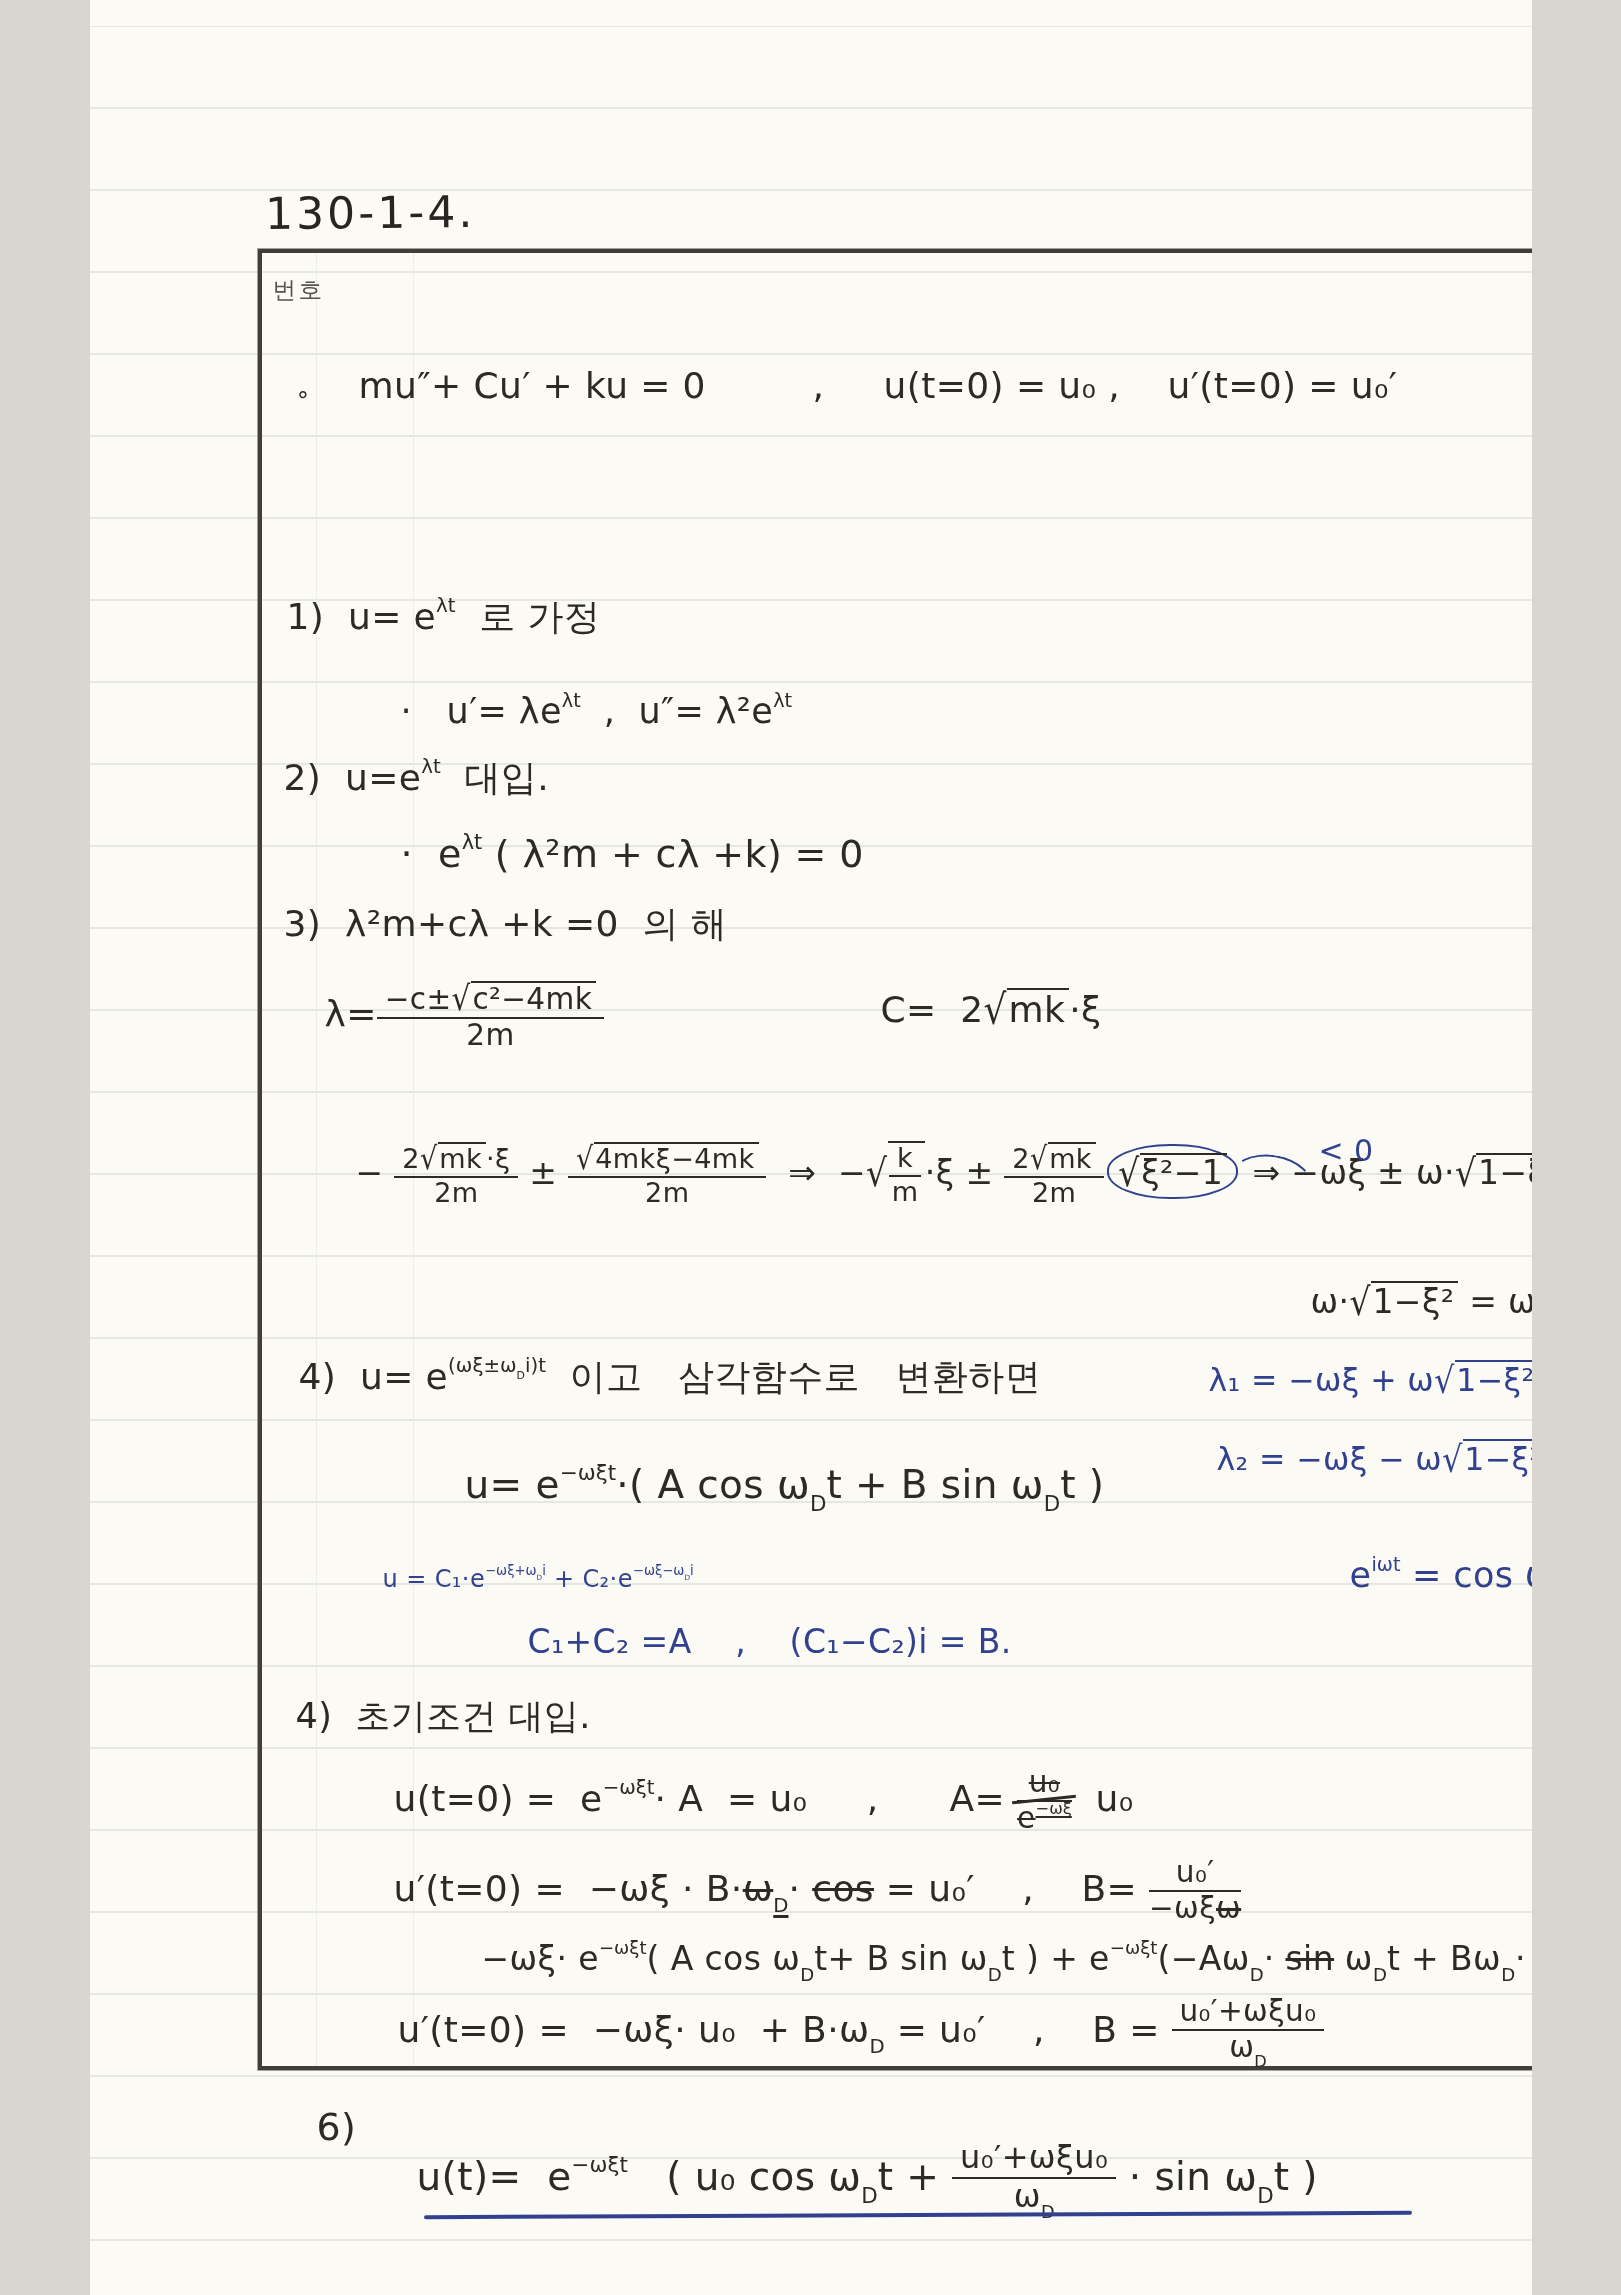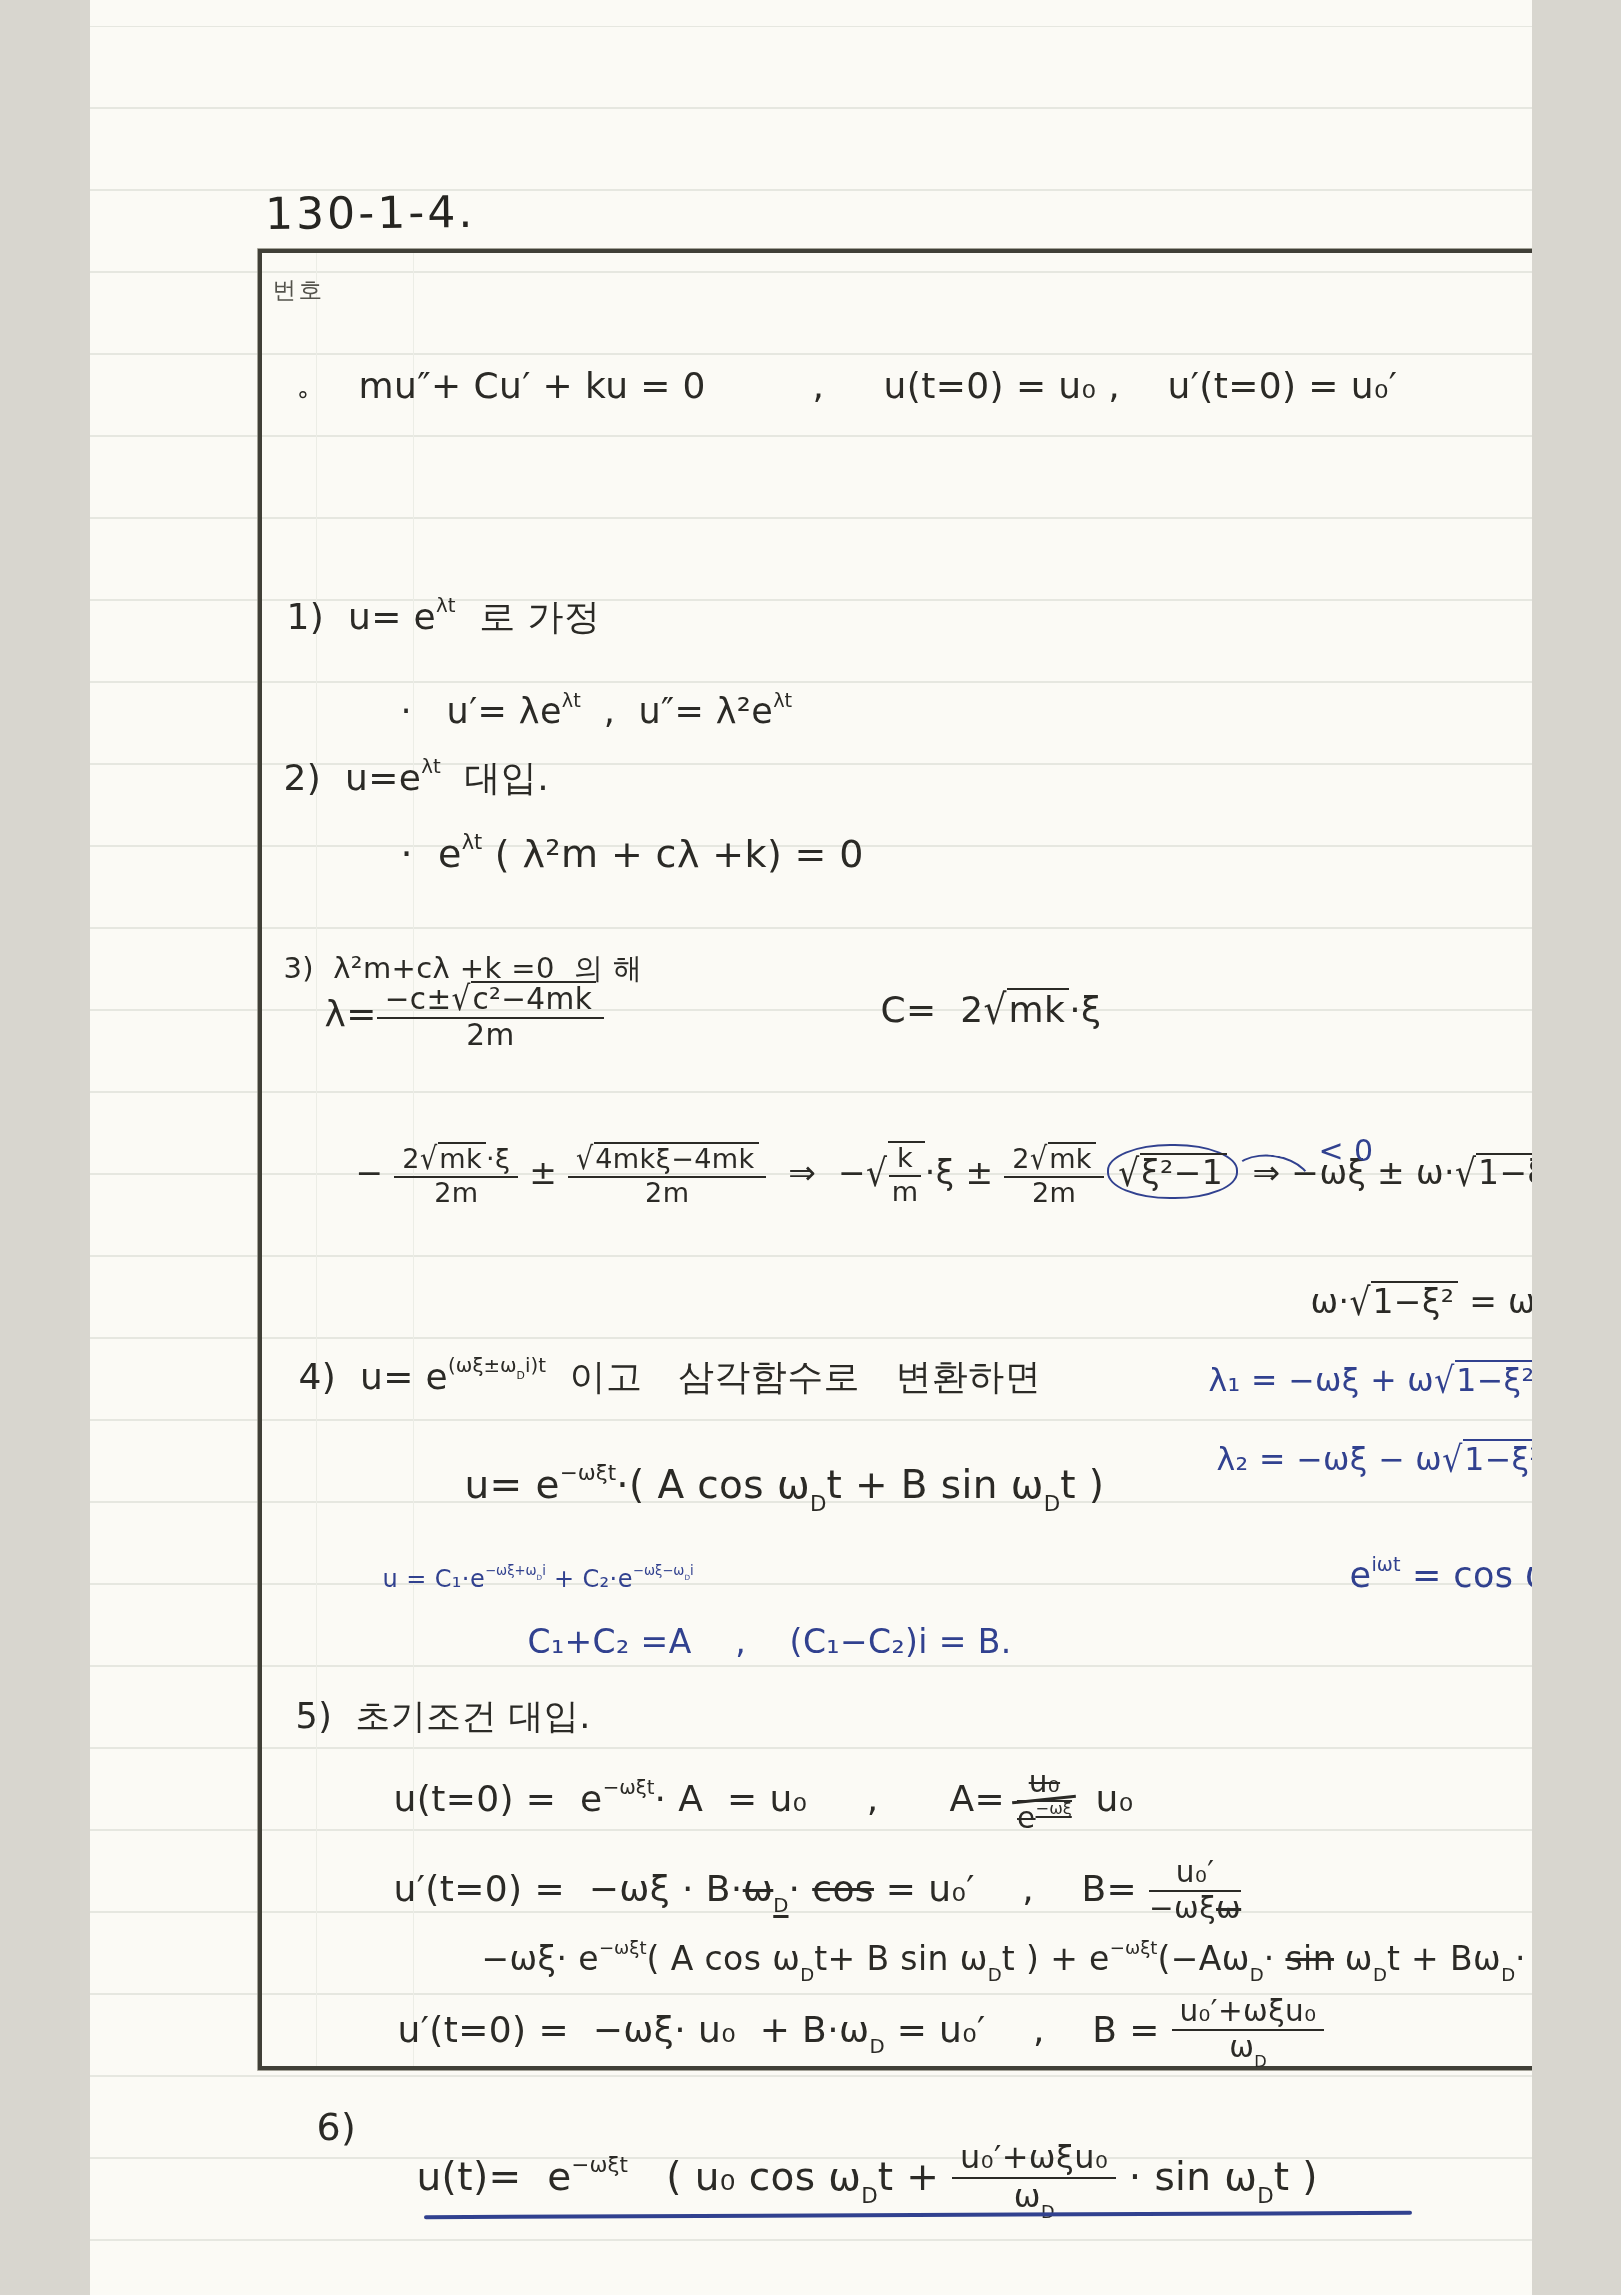--- a/index.html
+++ b/index.html
@@ -76,34 +76,34 @@
   <div class="vrule" style="left:323px"></div>
   <div class="note-box"></div>
   <div class="corner-label">번호</div>
   <div>
       <div class="hw-line" style="left: 206px; top: 382px; font-size: 23.6px; color: rgb(43, 42, 38);">∘</div>
       <div class="hw-line" style="left: 260px; top: 367px; font-size: 36px; color: rgb(43, 42, 38); margin-left: 9px;">mu″+ Cu′ + ku = 0         ,     u(t=0) = u₀ ,    u′(t=0) = u₀′</div>
       <div class="hw-line" style="left: 197px; top: 598px; font-size: 36px; color: rgb(43, 42, 38);">1)  u= e<sup>λt</sup>  로 가정</div>
       <div class="hw-line" style="left: 311px; top: 693px; font-size: 35px; color: rgb(43, 42, 38);">·   u′= λe<sup>λt</sup>  ,  u″= λ²e<sup>λt</sup></div>
       <div class="hw-line" style="left: 194px; top: 759px; font-size: 36px; color: rgb(43, 42, 38);">2)  u=e<sup>λt</sup>  대입.</div>
       <div class="hw-line" style="left: 311px; top: 834px; font-size: 38px; color: rgb(43, 42, 38);">·  e<sup>λt</sup> ( λ²m + cλ +k) = 0</div>
-      <div class="hw-line" style="left: 194px; top: 953px; font-size: 29px; color: rgb(43, 42, 38);">3)  λ²m+cλ +k =0  의 해</div>
+      <div class="hw-line" style="left: 194px; top: 905px; font-size: 36px; color: rgb(43, 42, 38);">3)  λ²m+cλ +k =0  의 해</div>
       <div class="hw-line" style="left: 235px; top: 981px; font-size: 36px; color: rgb(43, 42, 38);">λ=<span class="frac"><span class="num">−c±<span class="sqrt"><span class="rad-sign">√</span><span class="rad">c²−4mk</span></span></span><span class="den">2m</span></span></div>
       <div class="hw-line" style="left: 791px; top: 988px; font-size: 36px; color: rgb(43, 42, 38);">C=  2<span class="sqrt"><span class="rad-sign">√</span><span class="rad">mk</span></span>·ξ</div>
       <div class="hw-line" style="left: 266px; top: 1141px; font-size: 33px; color: rgb(43, 42, 38);">− <span class="frac"><span class="num">2<span class="sqrt"><span class="rad-sign">√</span><span class="rad">mk</span></span>·ξ</span><span class="den">2m</span></span> ± <span class="frac"><span class="num"><span class="sqrt"><span class="rad-sign">√</span><span class="rad">4mkξ−4mk</span></span></span><span class="den">2m</span></span>  ⇒  −<span class="sqrt"><span class="rad-sign">√</span><span class="rad"><span class="frac"><span class="num">k</span><span class="den">m</span></span></span></span>·ξ ± <span class="frac"><span class="num">2<span class="sqrt"><span class="rad-sign">√</span><span class="rad">mk</span></span></span><span class="den">2m</span></span><span class="circled" style="border-color: rgb(49, 65, 143);"><span class="sqrt"><span class="rad-sign">√</span><span class="rad">ξ²−1</span></span></span> ⇒ −ωξ ± ω·<span class="sqrt"><span class="rad-sign">√</span><span class="rad">1−ξ²</span></span>·i</div>
       <div class="hw-line" style="left: 1229px; top: 1135px; font-size: 30px; color: rgb(49, 65, 143);">&lt; 0</div>
       <div class="hw-line" style="left: 1221px; top: 1281px; font-size: 33px; color: rgb(43, 42, 38);">ω·<span class="sqrt"><span class="rad-sign">√</span><span class="rad">1−ξ²</span></span> = ω<sub>D</sub></div>
       <div class="hw-line" style="left: 209px; top: 1358px; font-size: 36px; color: rgb(43, 42, 38);">4)  u= e<sup>(ωξ±ω<sub>D</sub>i)t</sup>  이고   삼각함수로   변환하면</div>
       <div class="hw-line" style="left: 1119px; top: 1360px; font-size: 31.5px; color: rgb(49, 65, 143);">λ₁ = −ωξ + ω<span class="sqrt"><span class="rad-sign">√</span><span class="rad">1−ξ²</span></span>·i</div>
       <div class="hw-line" style="left: 1127px; top: 1439px; font-size: 31.5px; color: rgb(49, 65, 143);">λ₂ = −ωξ − ω<span class="sqrt"><span class="rad-sign">√</span><span class="rad">1−ξ²</span></span>·i</div>
       <div class="hw-line" style="left: 375px; top: 1464px; font-size: 39px; color: rgb(43, 42, 38);">u= e<sup>−ωξt</sup>·( A cos ω<sub>D</sub>t + B sin ω<sub>D</sub>t )</div>
       <div class="hw-line" style="left: 293px; top: 1547px; font-size: 24px; color: rgb(49, 65, 143); margin-top: 20px;">u = C₁·e<sup>−ωξ+ω<sub>D</sub>i</sup> + C₂·e<sup>−ωξ−ω<sub>D</sub>i</sup></div>
       <div class="hw-line" style="left: 1260px; top: 1557px; font-size: 35px; color: rgb(49, 65, 143);">e<sup>iωt</sup> = cos ωt + i sin ωt</div>
       <div class="hw-line" style="left: 438px; top: 1624px; font-size: 33px; color: rgb(49, 65, 143);">C₁+C₂ =A    ,    (C₁−C₂)i = B.</div>
-      <div class="hw-line" style="left: 206px; top: 1698px; font-size: 35px; color: rgb(43, 42, 38);">5)  초기조건 대입.</div>
+      <div class="hw-line" style="left: 206px; top: 1698px; font-size: 35px; color: rgb(43, 42, 38);">4)  초기조건 대입.</div>
       <div class="hw-line" style="left: 304px; top: 1767px; font-size: 36px; color: rgb(43, 42, 38);">u(t=0) =  e<sup>−ωξt</sup>· A  = u₀     ,      A= <span class="frac struck-all"><span class="num">u₀</span><span class="den">e<sup>−ωξ</sup></span></span>  u₀</div>
       <div class="hw-line" style="left: 304px; top: 1857px; font-size: 36px; color: rgb(43, 42, 38);">u′(t=0) =  −ωξ · B·<span class="strike">ω<sub>D</sub></span>· <span class="strike">cos</span> = u₀′    ,    B= <span class="frac"><span class="num">u₀′</span><span class="den">−ωξ<span class="strike">ω</span></span></span></div>
       <div class="hw-line" style="left: 392px; top: 1941px; font-size: 33px; color: rgb(43, 42, 38);">−ωξ· e<sup>−ωξt</sup>( A cos ω<sub>D</sub>t+ B sin ω<sub>D</sub>t ) + e<sup>−ωξt</sup>(−Aω<sub>D</sub>· <span class="strike">sin</span> ω<sub>D</sub>t + Bω<sub>D</sub>·  cos ω<sub>D</sub>t)</div>
       <div class="hw-line" style="left: 308px; top: 1996px; font-size: 36px; color: rgb(43, 42, 38);">u′(t=0) =  −ωξ· u₀  + B·ω<sub>D</sub> = u₀′    ,    B = <span class="frac"><span class="num">u₀′+ωξu₀</span><span class="den">ω<sub>D</sub></span></span></div>
       <div class="hw-line" style="left: 227px; top: 2107px; font-size: 38px; color: rgb(43, 42, 38);">6)</div>
       <div class="hw-line" style="left: 327px; top: 2117px; font-size: 39px; color: rgb(43, 42, 38); margin-top: 24px;">u(t)=  e<sup>−ωξt</sup>   ( u₀ cos ω<sub>D</sub>t + <span class="frac"><span class="num">u₀′+ωξu₀</span><span class="den">ω<sub>D</sub></span></span> · sin ω<sub>D</sub>t )</div>
     </div>
   <div class="anno-arc" style="border-top-color: rgb(49, 65, 143);"></div>
   <div class="final-underline" style="background: rgb(49, 65, 143);"></div>
 </div>

